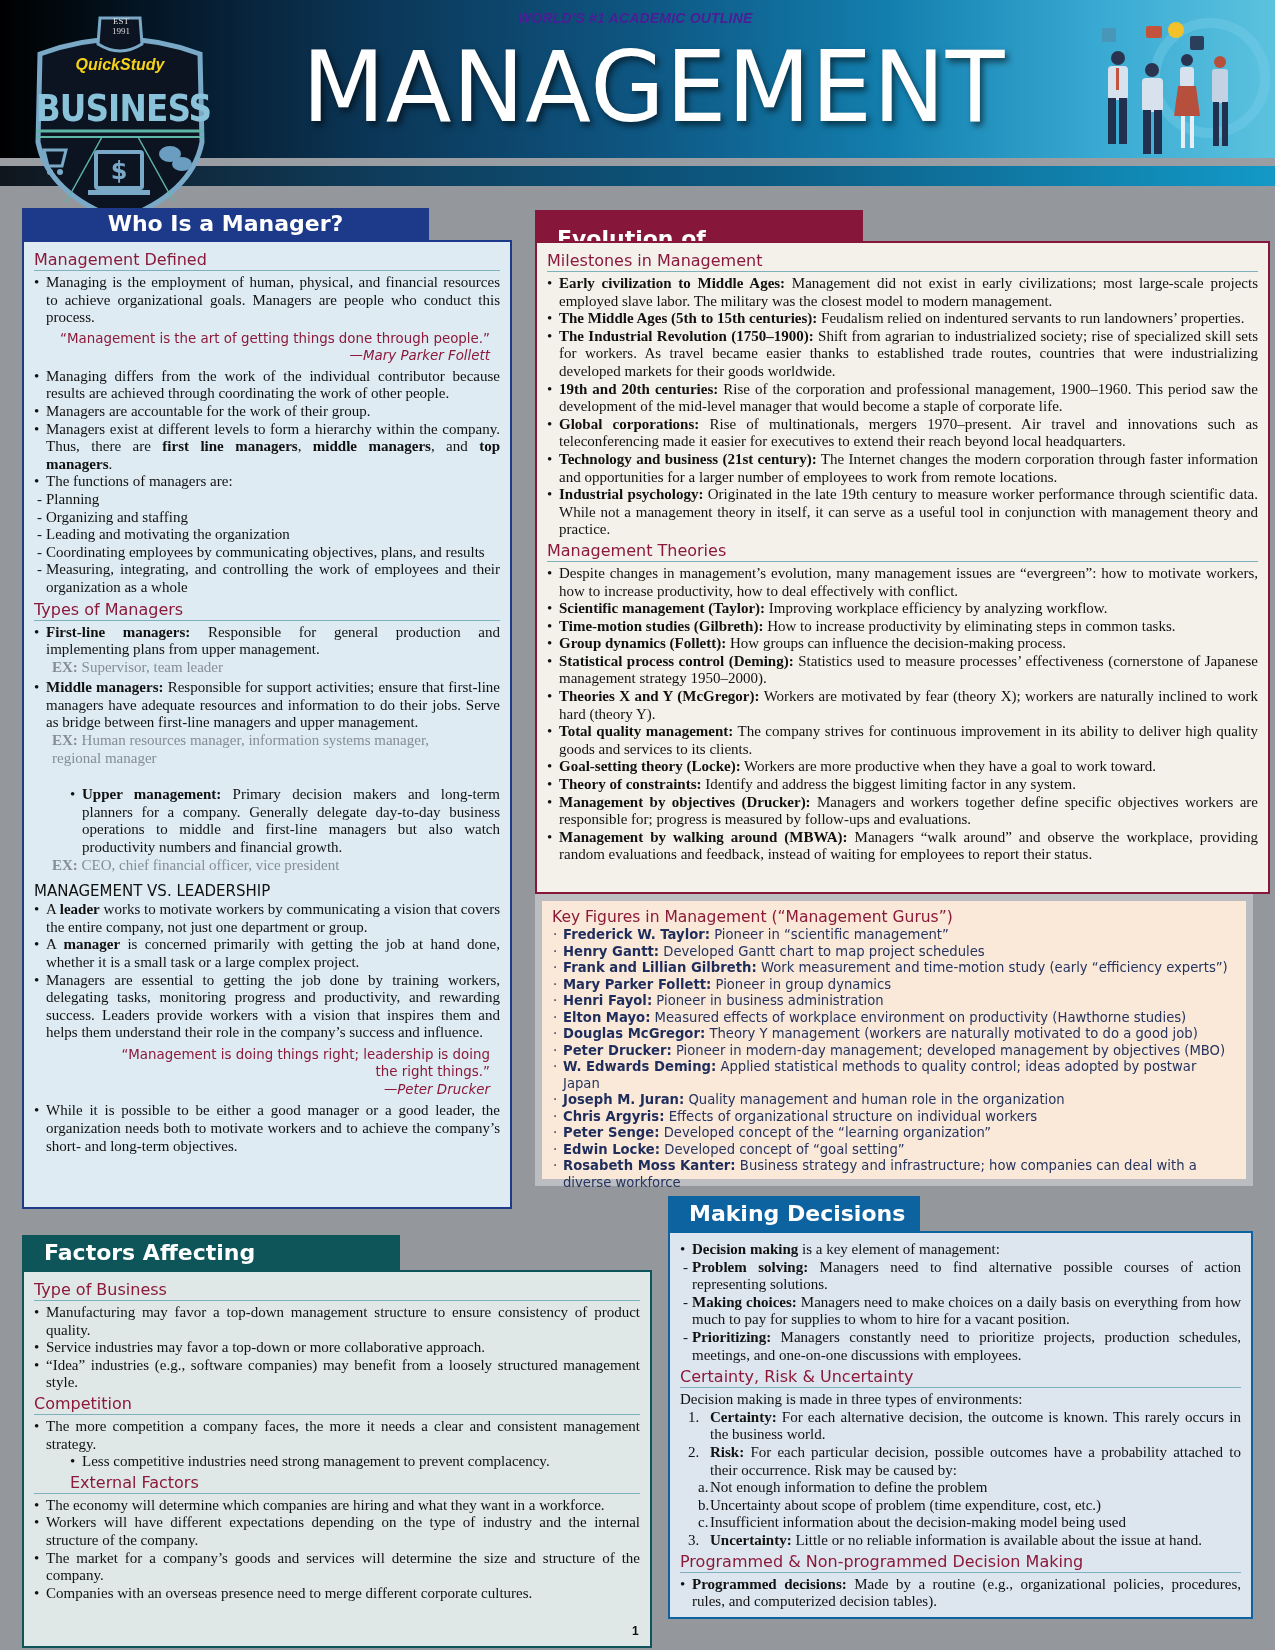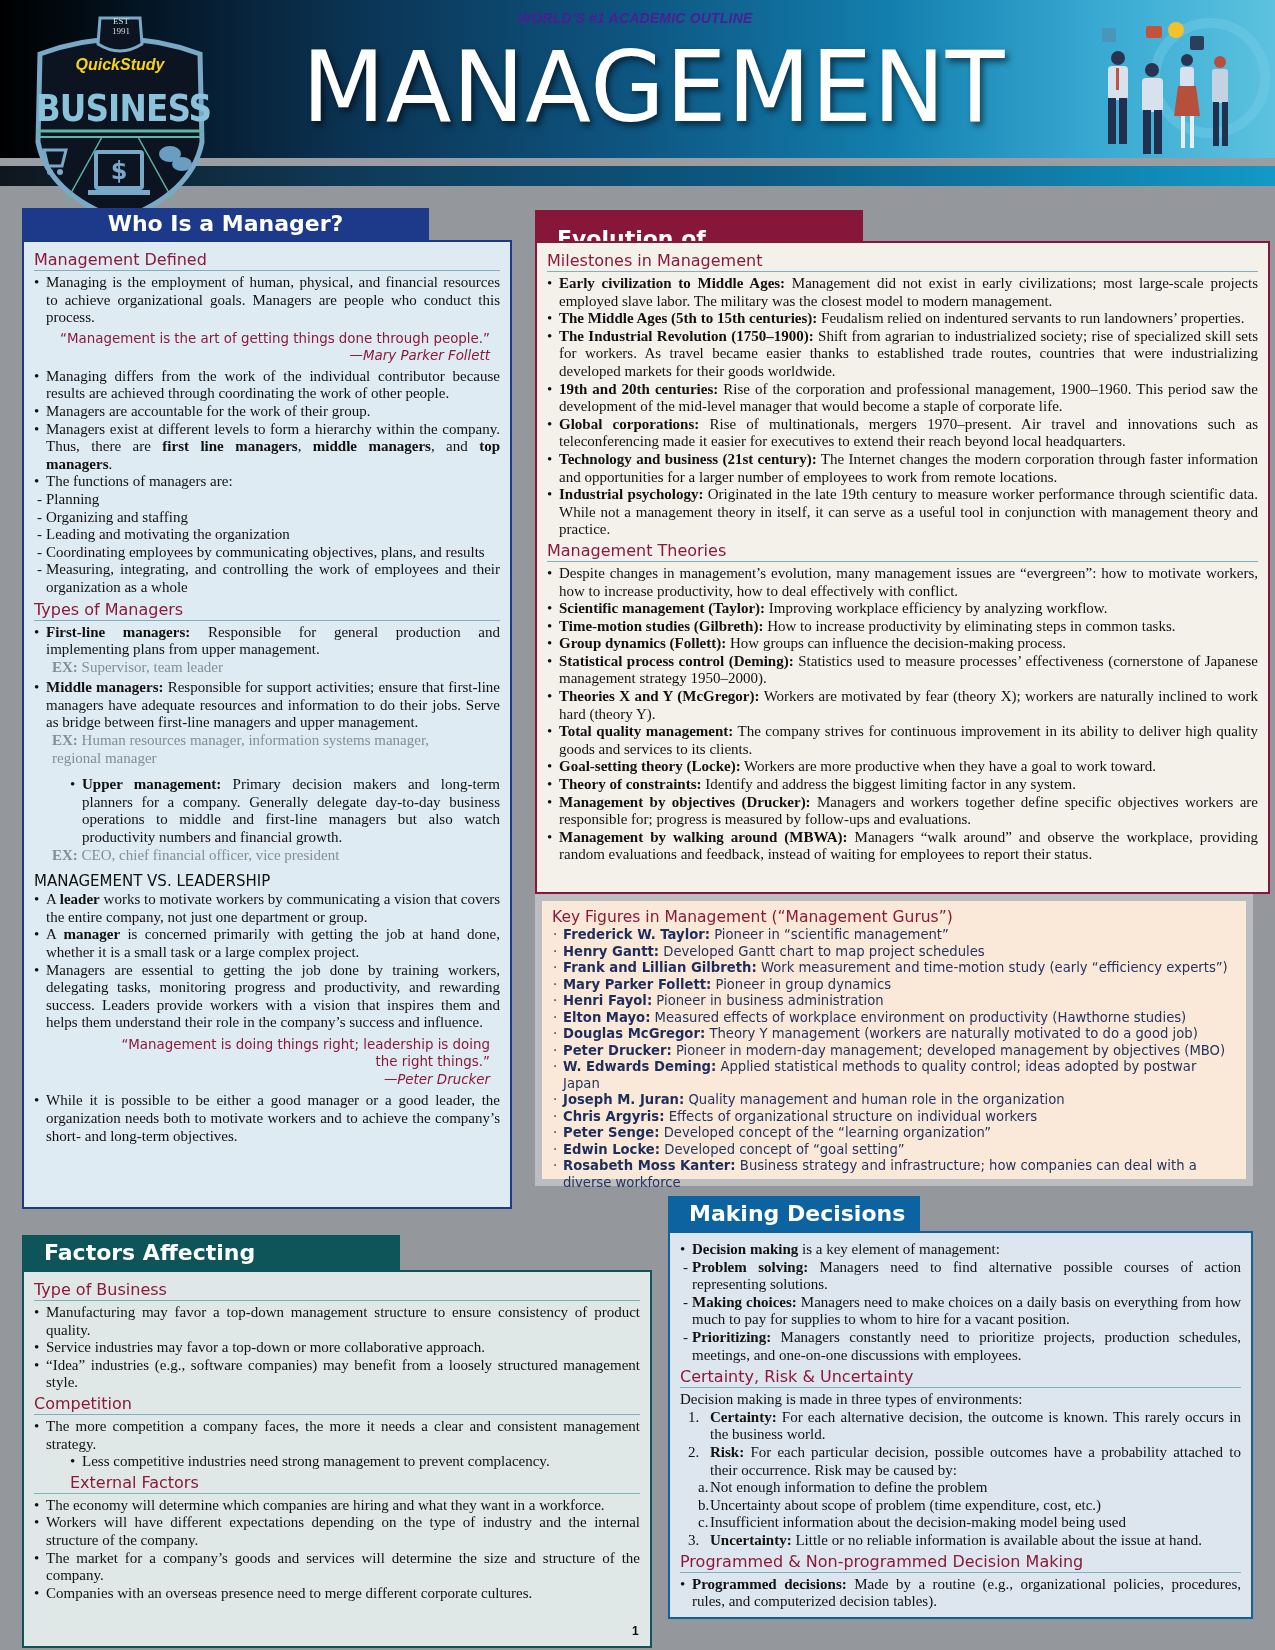--- a/index.html
+++ b/index.html
@@ -172,21 +172,21 @@
   </div>
 
   <div class="h-sec" style="margin-top:3px">Types of Managers</div>
   <ul class="b">
     <li><b>First-line managers:</b><span> Responsible for general production and implementing plans from upper management.</span></li>
   </ul>
   <div class="ex" style="margin-bottom:3px"><b>EX:</b><span> Supervisor, team leader</span></div>
   <ul class="b">
     <li><b>Middle managers:</b><span> Responsible for support activities; ensure that first-line managers have adequate resources and information to do their jobs. Serve as bridge between first-line managers and upper management.</span></li>
   </ul>
-  <div class="ex" style="margin-bottom:9px; padding-right:30px"><b>EX:</b><span> Human resources manager, information systems manager, regional manager</span></div>
+  <div class="ex" style="margin-bottom:19px; padding-right:30px"><b>EX:</b><span> Human resources manager, information systems manager, regional manager</span></div>
   <ul class="b" style="padding-left:36px">
     <li><b>Upper management:</b><span> Primary decision makers and long-term planners for a company. Generally delegate day-to-day business operations to middle and first-line managers but also watch productivity numbers and financial growth.</span></li>
   </ul>
   <div class="ex"><b>EX:</b><span> CEO, chief financial officer, vice president</span></div>
 
   <div class="h-caps" style="margin-top:8px">MANAGEMENT VS. LEADERSHIP</div>
   <ul class="b">
     <li><span>A </span><b>leader</b><span> works to motivate workers by communicating a vision that covers the entire company, not just one department or group.</span></li>
     <li><span>A </span><b>manager</b><span> is concerned primarily with getting the job at hand done, whether it is a small task or a large complex project.</span></li>
     <li>Managers are essential to getting the job done by training workers, delegating tasks, monitoring progress and productivity, and rewarding success. Leaders provide workers with a vision that inspires them and helps them understand their role in the company’s success and influence.</li>

